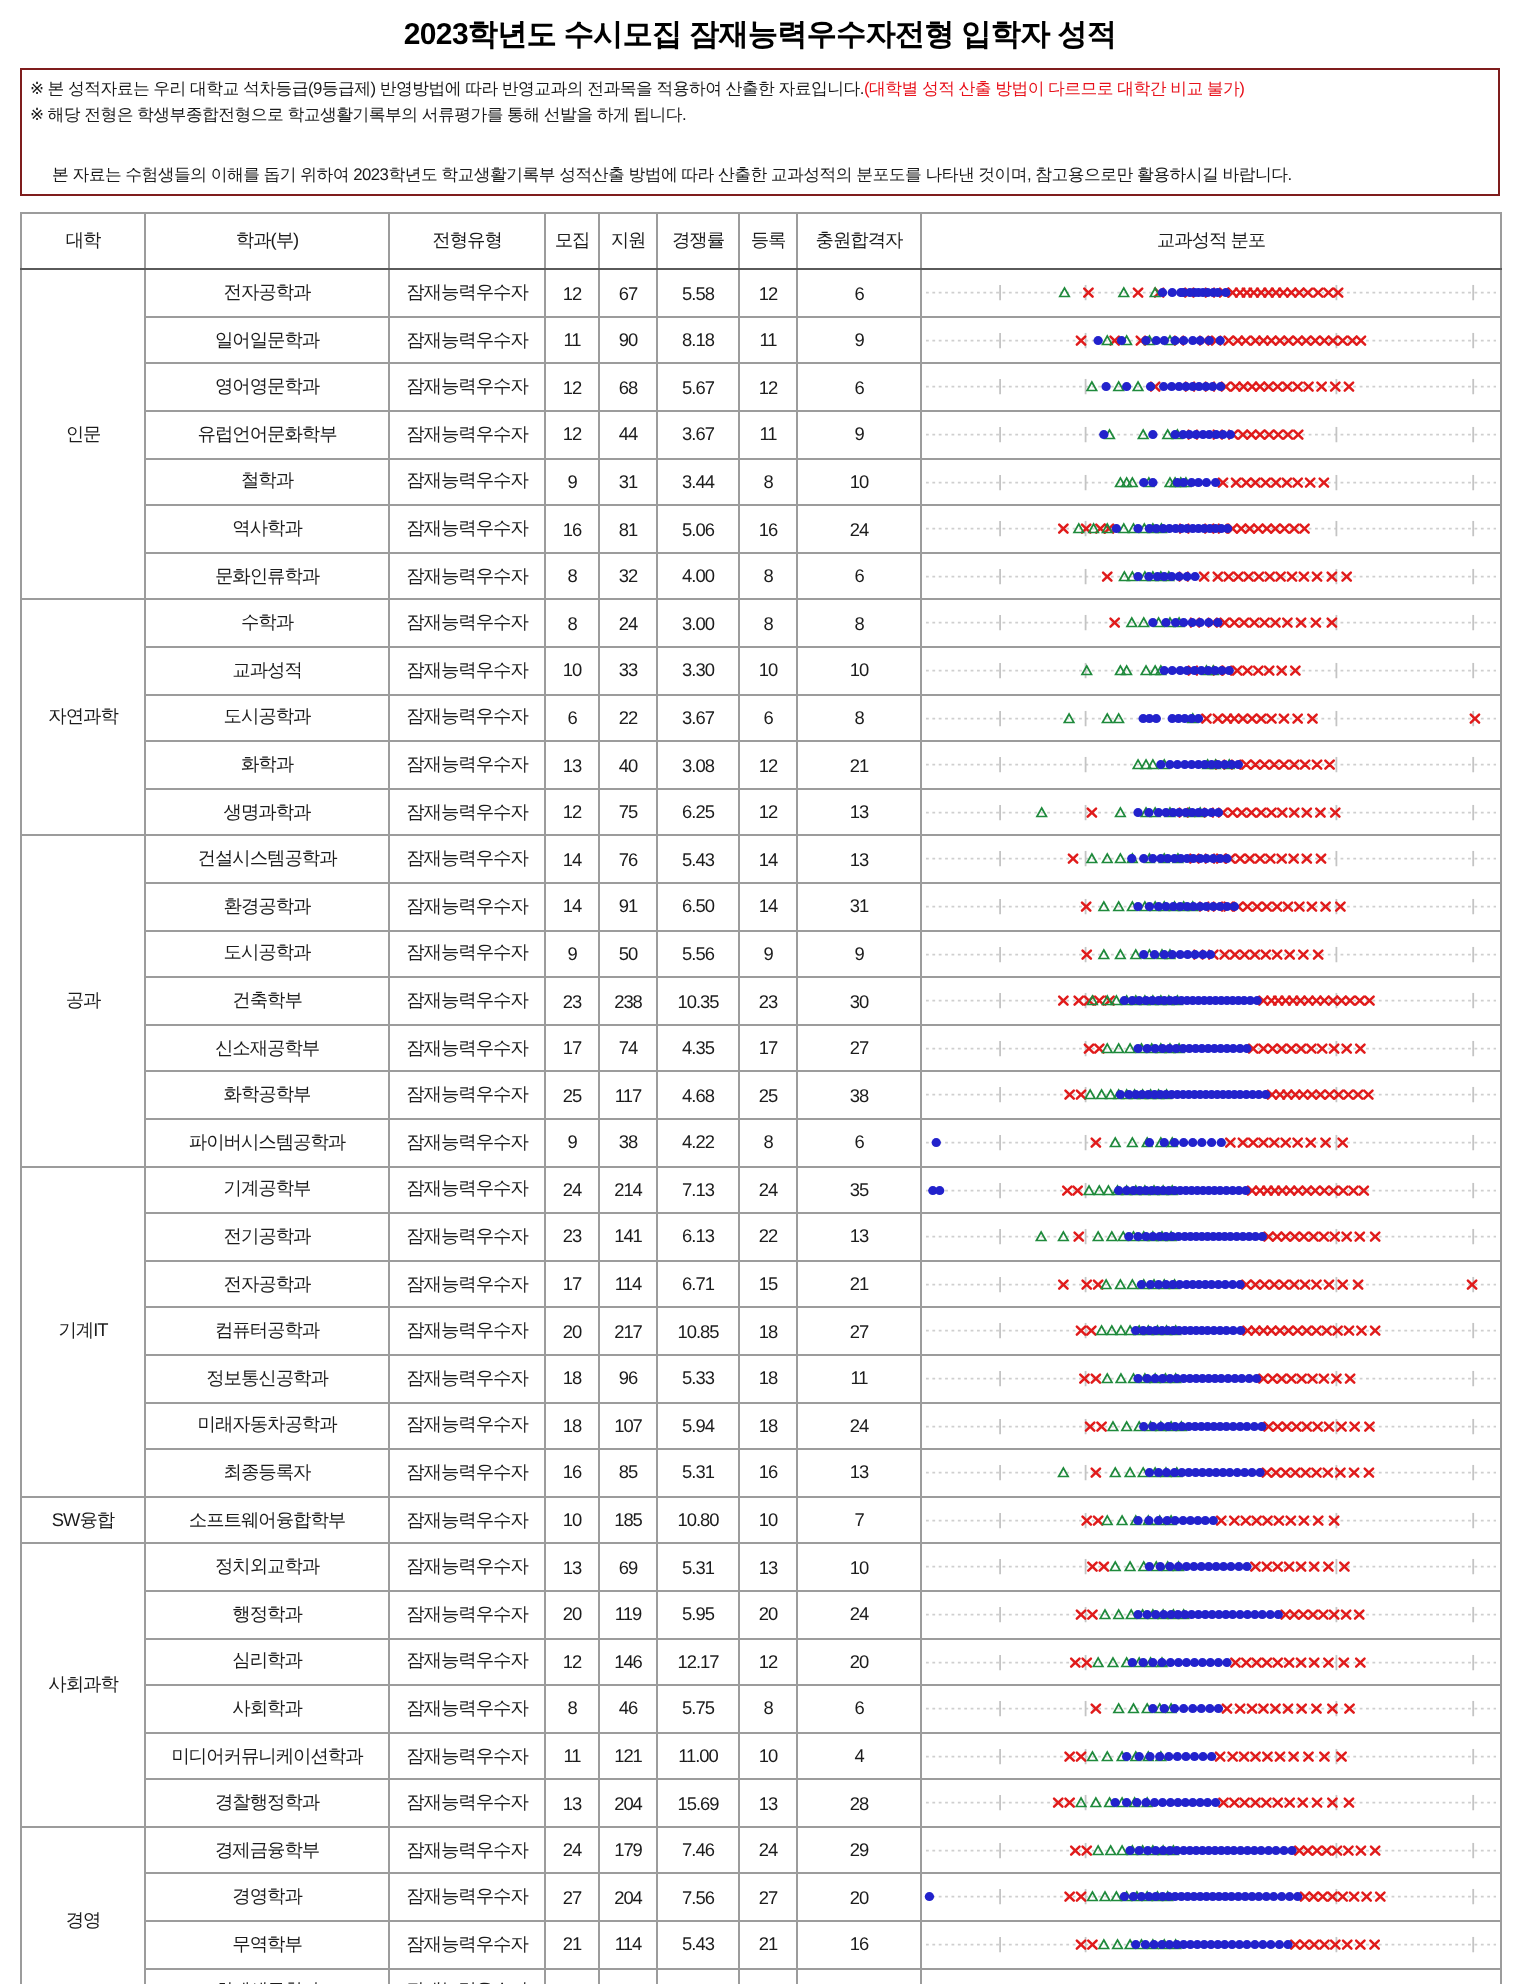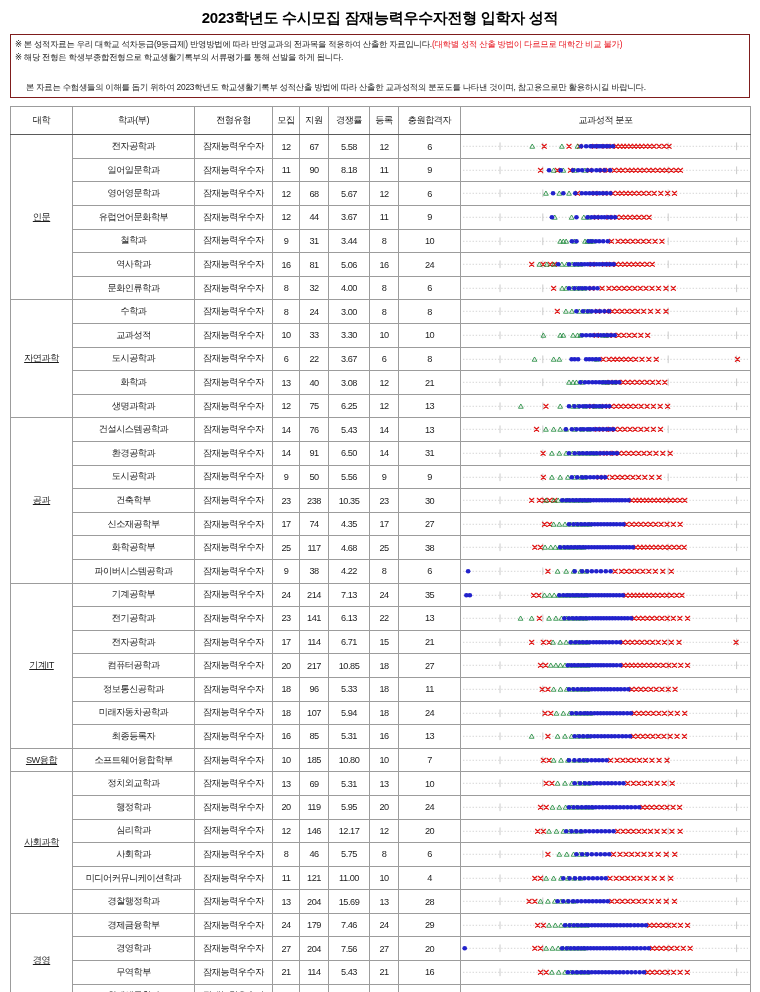--- a/index.html
+++ b/index.html
@@ -69,21 +69,20 @@
   table.grades thead th {
     height: 28px;
     font-weight: normal;
     border-bottom: 1.4px solid #5a5a5a;
   }
   td.college {
     border-right: 1.1px solid #7a7a7a;
     border-top: 1.2px solid #6a6a6a;
     border-bottom: 1.2px solid #6a6a6a;
     font-size: 9.4px;
-    text-decoration: underline;
   }
   tr.group-start td { border-top: 1.2px solid #6a6a6a; }
   td.dept { letter-spacing: -0.8px; }
   td.type { letter-spacing: -0.7px; }
   td.chartcell {
     padding: 0;
     position: relative;
     border-left: 1.1px solid #7a7a7a;
   }
   th.chart-head { border-left: 1.1px solid #7a7a7a; }

